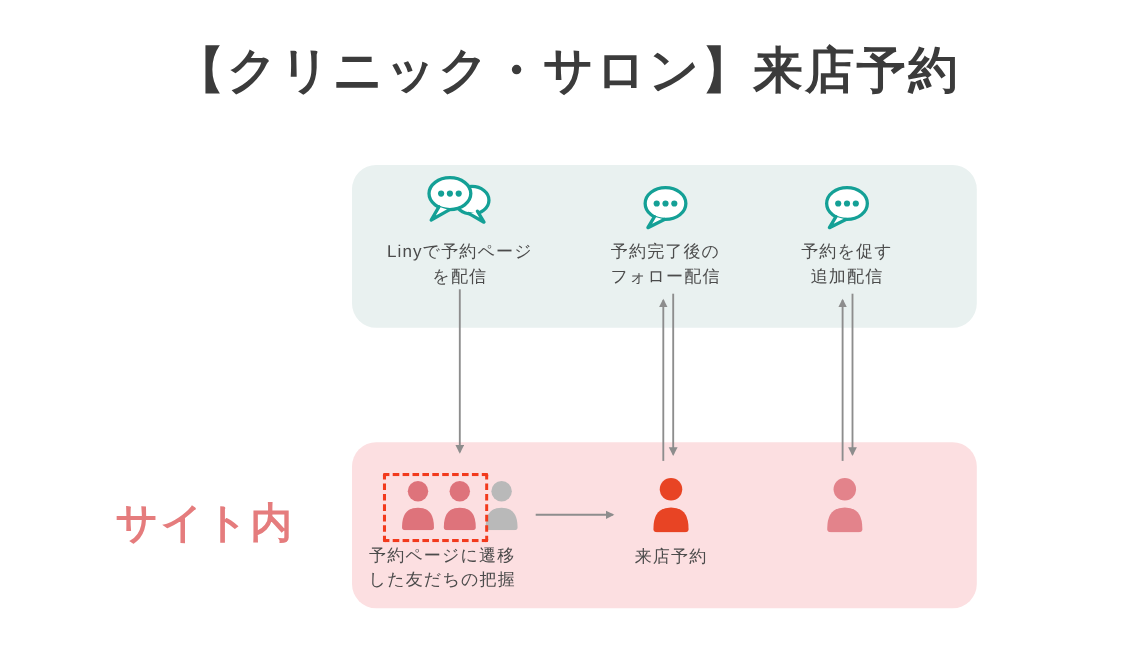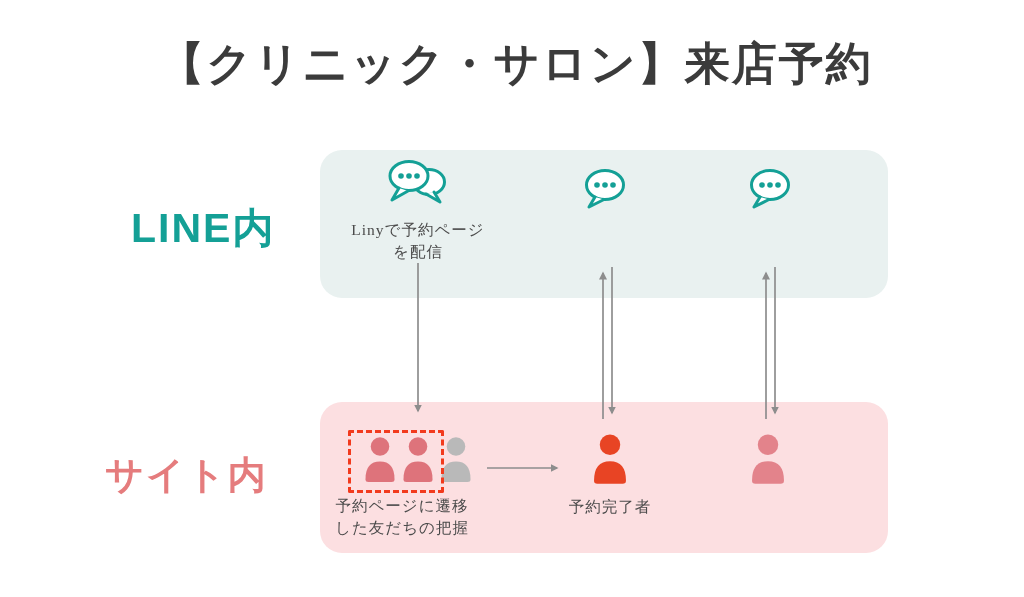--- a/index.html
+++ b/index.html
@@ -21,21 +21,21 @@
     white-space:nowrap;
   }
   .band{position:absolute;left:320px;width:568px;border-radius:22px;}
   .band.line{top:150px;height:148px;background:var(--line_band_bg);}
   .band.site{top:402px;height:151px;background:var(--site_band_bg);}
   .lane-label{position:absolute;font-weight:700;white-space:nowrap;letter-spacing:2px;}
   .lane-label.line{left:131px;top:201px;font-size:41px;color:var(--line_accent);}
   .lane-label.site{left:105px;top:450px;font-size:38px;color:var(--site_accent);text-align:center;}
   .step-label{
     position:absolute;width:200px;text-align:center;white-space:pre-line;
-    font-size:15.5px;line-height:1.45;letter-spacing:1px;color:var(--label_text);font-family:Liberation Serif, serif;
+    font-size:15.5px;line-height:1.45;letter-spacing:1px;color:var(--label_text);
   }
   .icon-abs{position:absolute;}
   .bub{fill:#ffffff;stroke:var(--line_accent);stroke-width:3px;stroke-linecap:round;stroke-linejoin:round;}
   .dot{fill:var(--line_accent);}
   .p-pink{fill:var(--person_pink);}
   .p-gray{fill:var(--person_gray);}
   .p-red{fill:var(--person_red);}
   .p-lightpink{fill:var(--person_lightpink);}
   .cluster{position:absolute;left:348px;top:425px;width:132px;height:70px;}
   .cluster svg{position:absolute;}
@@ -49,21 +49,20 @@
 </head>
 <body>
 
 <div id="canvas">
 
   <div class="page-title">【クリニック・サロン】来店予約</div>
 
   <div class="band line"></div>
   <div class="band site"></div>
 
-  <div class="lane-label line">LINE内</div>
   <div class="lane-label site">サイト内</div>
 
   <svg class="icon-abs" style="left:384px;top:158px;" width="66" height="52" viewBox="0 0 66 52">
     <ellipse class="bub" cx="45" cy="24" rx="15.5" ry="12.5"></ellipse>
     <path class="bub" d="M 50 34 L 56 44 L 42 36"></path>
     <ellipse class="bub" cx="25" cy="18" rx="19" ry="14.5"></ellipse>
     <path class="bub" d="M 15 30 L 8 42 L 24 33"></path>
     <circle class="dot" cx="17" cy="18" r="2.8"></circle>
     <circle class="dot" cx="25" cy="18" r="2.8"></circle>
     <circle class="dot" cx="33" cy="18" r="2.8"></circle>
@@ -80,20 +79,24 @@
   <svg class="icon-abs" style="left:747px;top:167px;" width="46" height="42" viewBox="0 0 46 42">
     <ellipse class="bub" cx="23" cy="18" rx="18.5" ry="14.5"></ellipse>
     <path class="bub" d="M 13 30 L 7 40 L 22 32.5"></path>
     <circle class="dot" cx="15" cy="18" r="2.8"></circle>
     <circle class="dot" cx="23" cy="18" r="2.8"></circle>
     <circle class="dot" cx="31" cy="18" r="2.8"></circle>
   </svg>
 
   <div class="step-label" style="left:318px;top:219px;">Linyで予約ページ
 を配信</div>
+  <div class="step-label" style="left:505px;top:219px;">予約完了後の
+フォロー配信</div>
+  <div class="step-label" style="left:670px;top:219px;">予約を促す
+追加配信</div>
 
   <div class="cluster">
     <svg style="left:88px;top:11px;z-index:1;" width="40" height="46" viewBox="0 0 40 46">
       <circle class="p-gray" cx="20" cy="10.5" r="9.3"></circle>
       <path class="p-gray" d="M 5.5 43 Q 5.5 25.5 20 25.5 Q 34.5 25.5 34.5 43 L 34.5 43.5 Q 34.5 46 31.5 46 L 8.5 46 Q 5.5 46 5.5 43.5 Z"></path>
     </svg>
     <svg style="left:12px;top:11px;z-index:2;" width="40" height="46" viewBox="0 0 40 46">
       <circle class="p-pink" cx="20" cy="10.5" r="9.3"></circle>
       <path class="p-pink" d="M 5.5 43 Q 5.5 25.5 20 25.5 Q 34.5 25.5 34.5 43 L 34.5 43.5 Q 34.5 46 31.5 46 L 8.5 46 Q 5.5 46 5.5 43.5 Z"></path>
     </svg>
@@ -109,21 +112,21 @@
     <path class="p-red" d="M 5.5 43 Q 5.5 25.5 20 25.5 Q 34.5 25.5 34.5 43 L 34.5 43.5 Q 34.5 46 31.5 46 L 8.5 46 Q 5.5 46 5.5 43.5 Z"></path>
   </svg>
 
   <svg class="icon-abs" style="left:746px;top:433px;" width="44" height="51" viewBox="0 0 40 46">
     <circle class="p-lightpink" cx="20" cy="10.5" r="9.3"></circle>
     <path class="p-lightpink" d="M 5.5 43 Q 5.5 25.5 20 25.5 Q 34.5 25.5 34.5 43 L 34.5 43.5 Q 34.5 46 31.5 46 L 8.5 46 Q 5.5 46 5.5 43.5 Z"></path>
   </svg>
 
   <div class="step-label" style="left:302px;top:495px;">予約ページに遷移
 した友だちの把握</div>
-  <div class="step-label" style="left:510px;top:496px;">予約完了者</div>
+  <div class="step-label" style="left:510px;top:496px;">来店予約</div>
 
   <svg class="arrows" viewBox="0 0 1024 597">
     <defs>
       <marker id="ah" markerWidth="9" markerHeight="9" refX="6.5" refY="4" orient="auto" markerUnits="userSpaceOnUse">
         <path d="M0,0 L8,4 L0,8 Z" style="fill:var(--arrow)"></path>
       </marker>
     </defs>
     <line class="arrow" x1="418" y1="263" x2="418" y2="411" marker-end="url(#ah)"></line>
     <line class="arrow" x1="603" y1="419" x2="603" y2="273" marker-end="url(#ah)"></line>
     <line class="arrow" x1="612" y1="267" x2="612" y2="413" marker-end="url(#ah)"></line>

